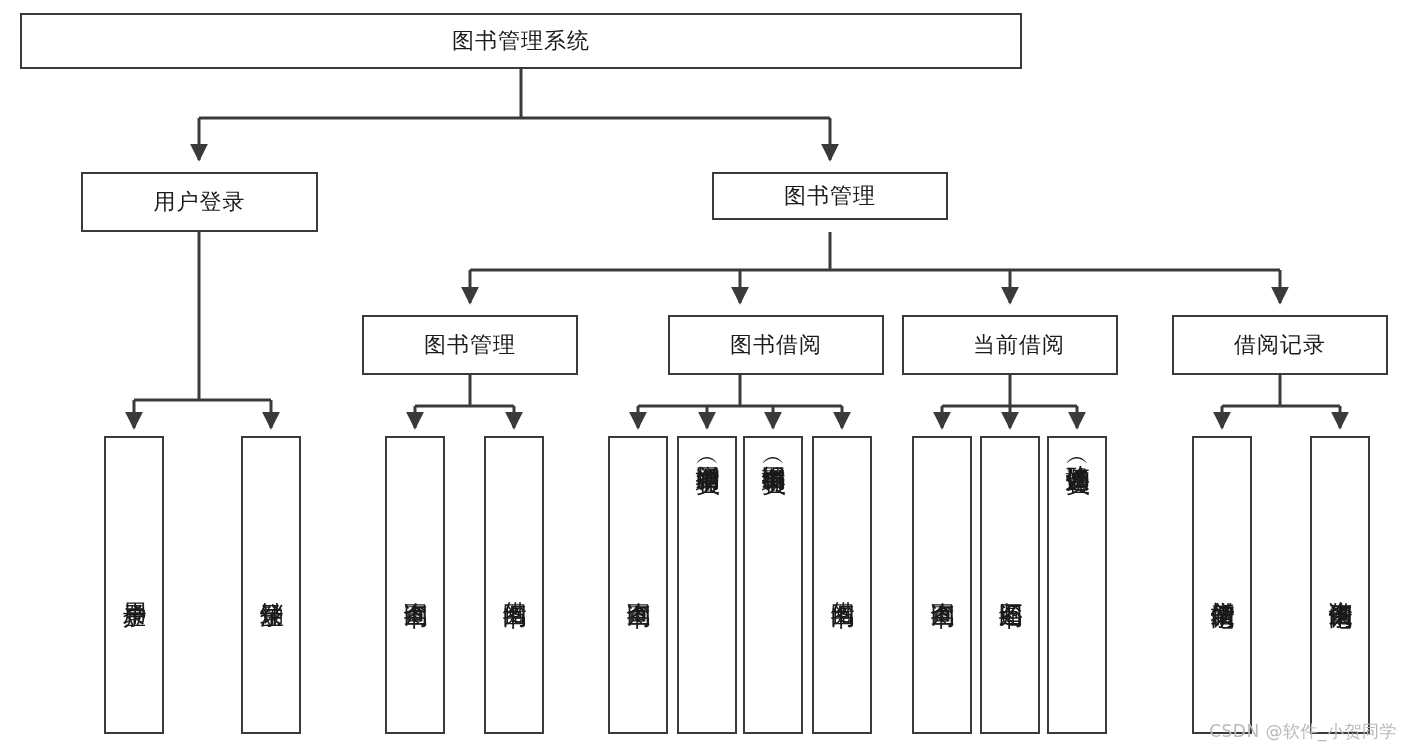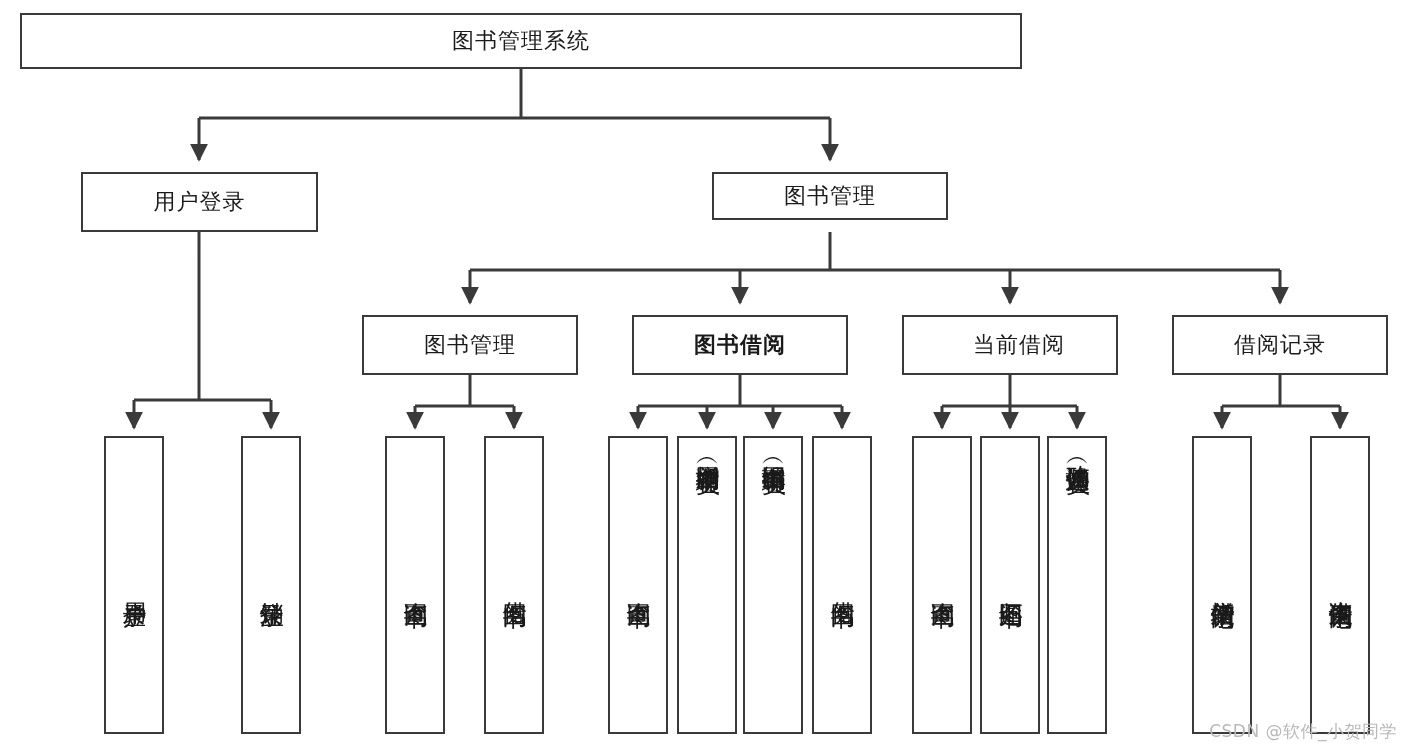--- a/index.html
+++ b/index.html
@@ -135,21 +135,21 @@
   <div class="node h" style="left:81px; top:172px; width:237px; height:60px;">
     <span class="lbl">用户登录</span>
   </div>
   <div class="node h" style="left:712px; top:172px; width:236px; height:48px;">
     <span class="lbl">图书管理</span>
   </div>
 
   <div class="node h" style="left:362px; top:315px; width:216px; height:60px;">
     <span class="lbl">图书管理</span>
   </div>
-  <div class="node h" style="left:632px; top:315px; width:216px; height:60px;font-weight:bold;">
+  <div class="node h" style="left:668px; top:315px; width:216px; height:60px;">
     <span class="lbl">图书借阅</span>
   </div>
   <div class="node h" style="left:902px; top:315px; width:216px; height:60px;padding-left:18px;">
     <span class="lbl">当前借阅</span>
   </div>
   <div class="node h" style="left:1172px; top:315px; width:216px; height:60px;">
     <span class="lbl">借阅记录</span>
   </div>
 
   <div class="node v mid" style="left:104px; top:436px; width:60px; height:298px;">

